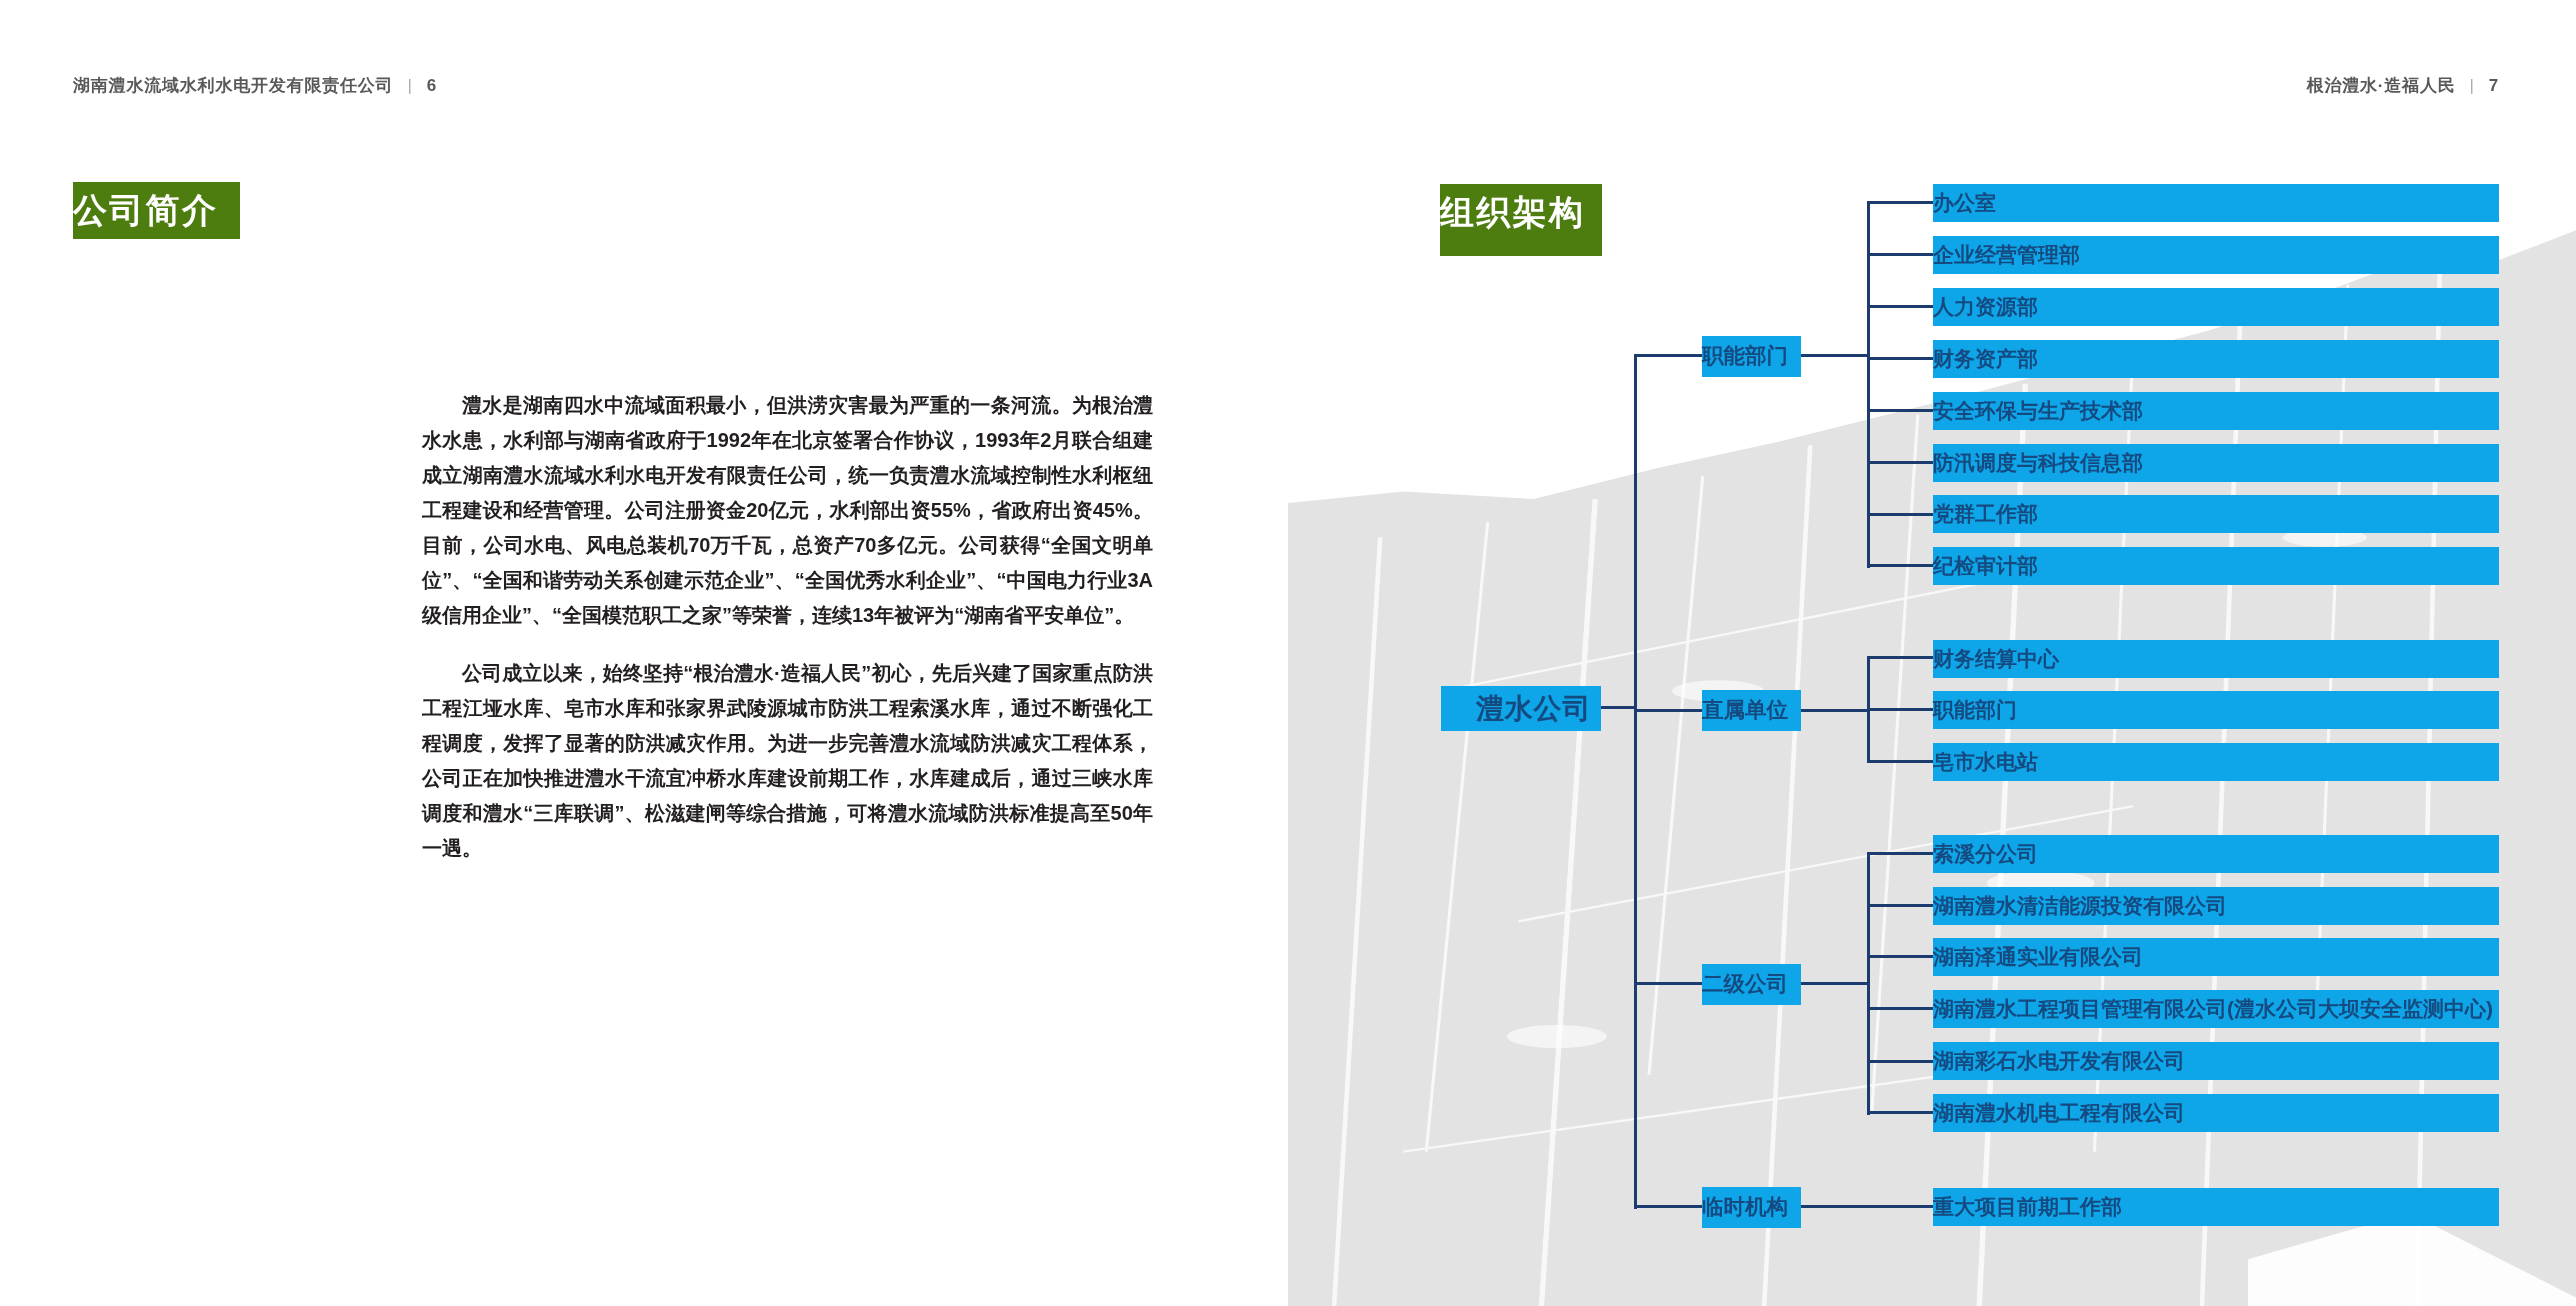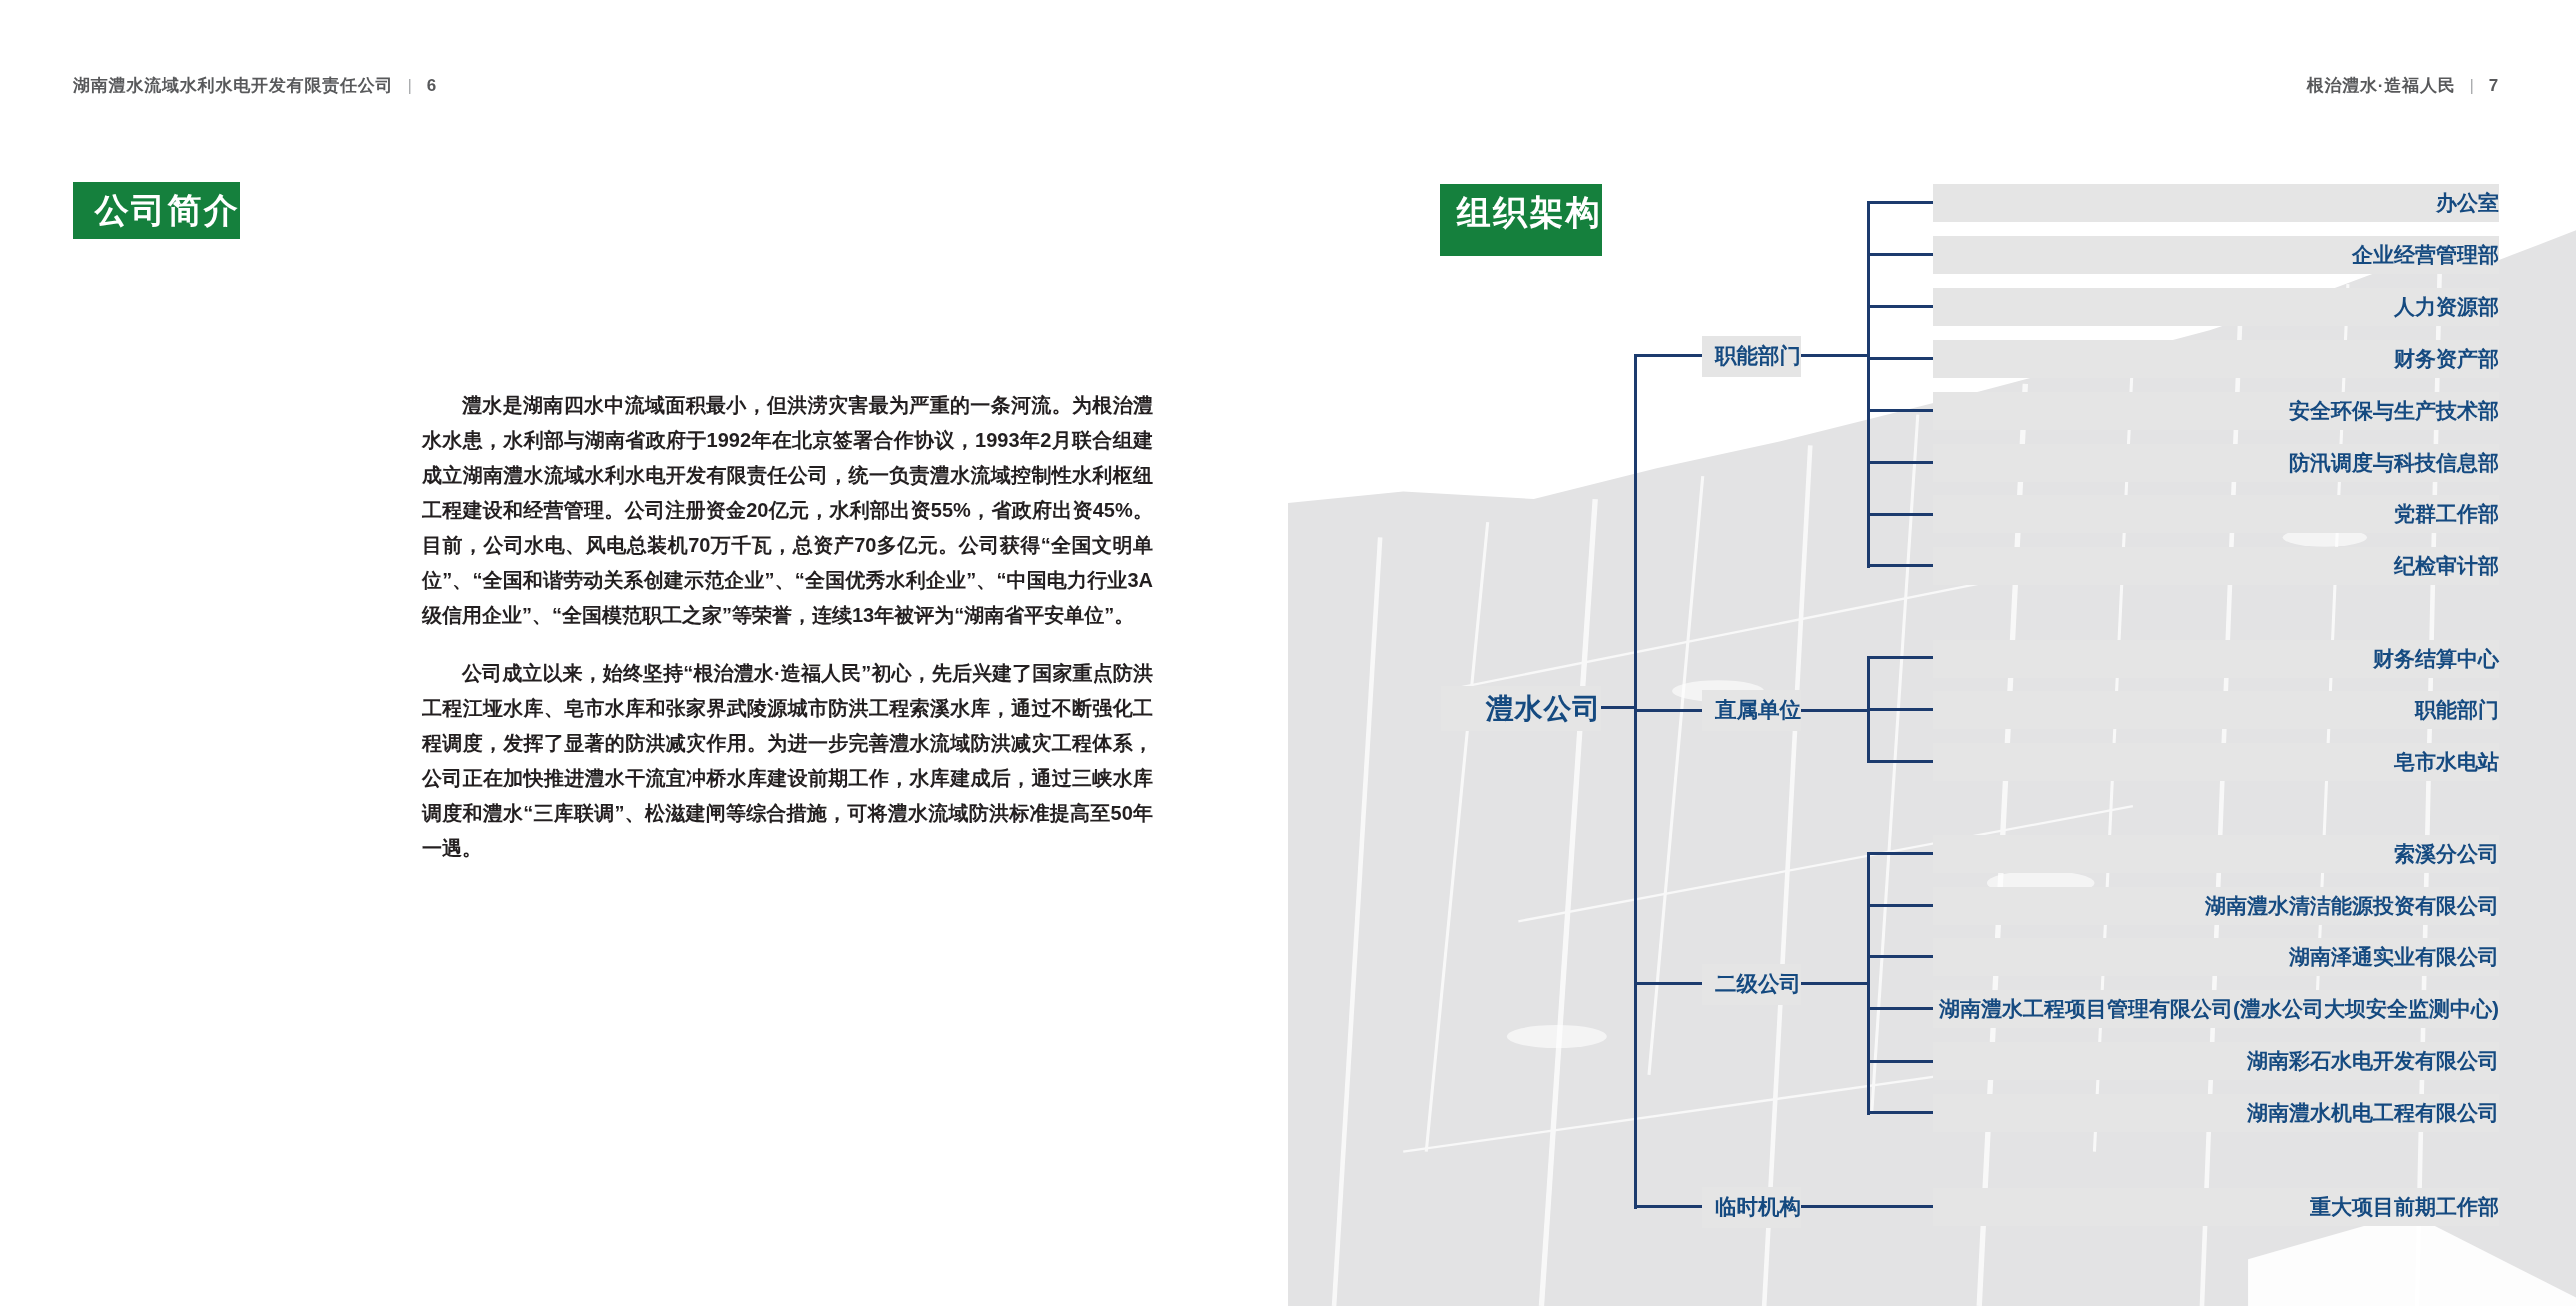--- a/index.html
+++ b/index.html
@@ -11,41 +11,41 @@
   
   .page-header{
     position:absolute;top:74px;font-size:17px;font-weight:bold;color:#58595b;
     letter-spacing:0.8px;white-space:nowrap;
   }
   .page-header .divider{color:#aaacae;font-weight:normal;padding:0 14px;}
   .header-left{left:73px;}
   .header-right{right:77px;text-align:center;}
   
   .section-title{
-    position:absolute;background:#15803d;color:#ffffff;font-weight:bold;
-    font-size:34px;text-align:right;line-height:57px;letter-spacing:2.3px;
+    position:absolute;background:#4d7c0f;color:#ffffff;font-weight:bold;
+    font-size:34px;text-align:left;line-height:57px;letter-spacing:2.3px;
   }
   .title-left{left:73px;top:182px;width:167px;height:57px;}
   .title-right{left:1440px;top:184px;width:162px;height:72px;}
   
   .body-text{
     position:absolute;left:422px;top:388px;width:731px;color:#231f20;
   }
   .body-text p{
     margin:0 0 23px 0;font-size:20px;line-height:35px;font-weight:600;
     text-align:justify;text-indent:2em;
   }
   
   .wm{position:absolute;left:1288px;top:0;width:1288px;height:1306px;z-index:0;}
   .h-line,.v-line{position:absolute;background:#1c3b6e;z-index:1;}
   .h-line{height:3.1px;}
   .v-line{width:3.1px;}
   .org-box{
-    position:absolute;background:#e5e5e5;color:#154a80;font-weight:bold;
-    text-align:right;z-index:2;white-space:nowrap;
+    position:absolute;background:#0ea5e9;color:#154a80;font-weight:bold;
+    text-align:left;z-index:2;white-space:nowrap;
   }
   .root-node{left:1441px;top:686px;width:125px;height:45px;font-size:28px;line-height:45px;letter-spacing:0.8px;padding-left:35px;}
   .gnode{left:1702px;width:99px;height:41px;font-size:21.5px;line-height:41px;}
   .row{left:1933px;width:566px;height:38px;font-size:21px;line-height:38px;}
 </style>
 </head>
 <body>
 
 <svg class="wm" viewBox="0 0 1677 1701" preserveAspectRatio="none">
   <polygon fill="#e3e3e4" points="0,655 150,640 320,650 480,610 640,575 760,545 900,510 1050,470 1200,430 1350,380 1470,335 1560,345 1677,300 1677,1701 0,1701"></polygon>

